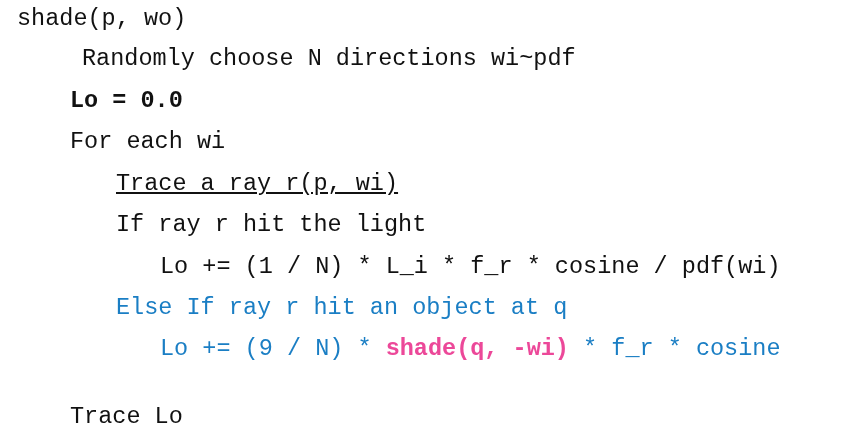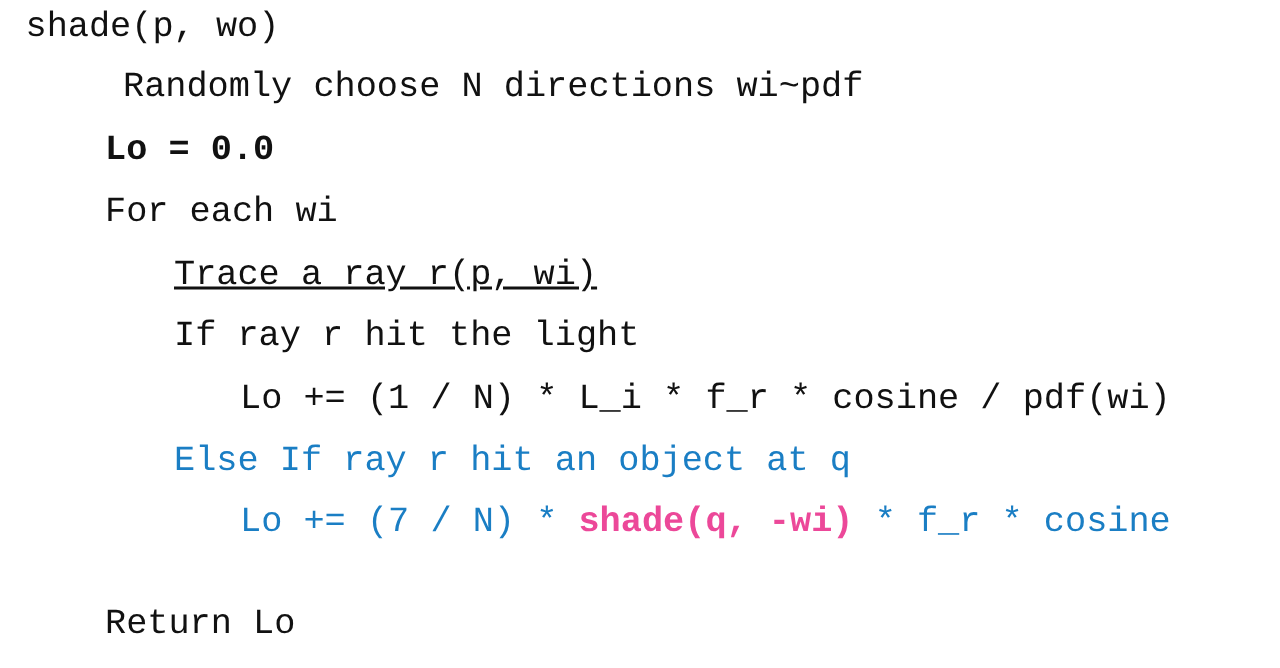--- a/index.html
+++ b/index.html
@@ -16,15 +16,15 @@
 
 <div class="code">
   <div class="line" style="left:17px; top:5px;">shade(p, wo)</div>
   <div class="line" style="left:82px; top:45px;">Randomly choose N directions wi~pdf</div>
   <div class="line" style="left:70px; top:87px;font-weight:bold;">Lo = 0.0</div>
   <div class="line" style="left:70px; top:128px;">For each wi</div>
   <div class="line" style="left:116px; top:170px;text-decoration:underline;">Trace a ray r(p, wi)</div>
   <div class="line" style="left:116px; top:211px;">If ray r hit the light</div>
   <div class="line" style="left:160px; top:253px;">Lo += (1 / N) * L_i * f_r * cosine / pdf(wi)</div>
   <div class="line blue" style="left:116px; top:294px;">Else If ray r hit an object at q</div>
-  <div class="line blue" style="left:160px; top:335px;"><span>Lo += (7 / N) * </span><span class="red">shade(q, -wi)</span><span> * f_r * cosine</span></div>
-  <div class="line" style="left:70px; top:403px;">Return Lo</div>
+  <div class="line blue" style="left:160px; top:335px;"><span>Lo += (9 / N) * </span><span class="red">shade(q, -wi)</span><span> * f_r * cosine</span></div>
+  <div class="line" style="left:70px; top:403px;">Trace Lo</div>
 </div>
 
 </body></html>

